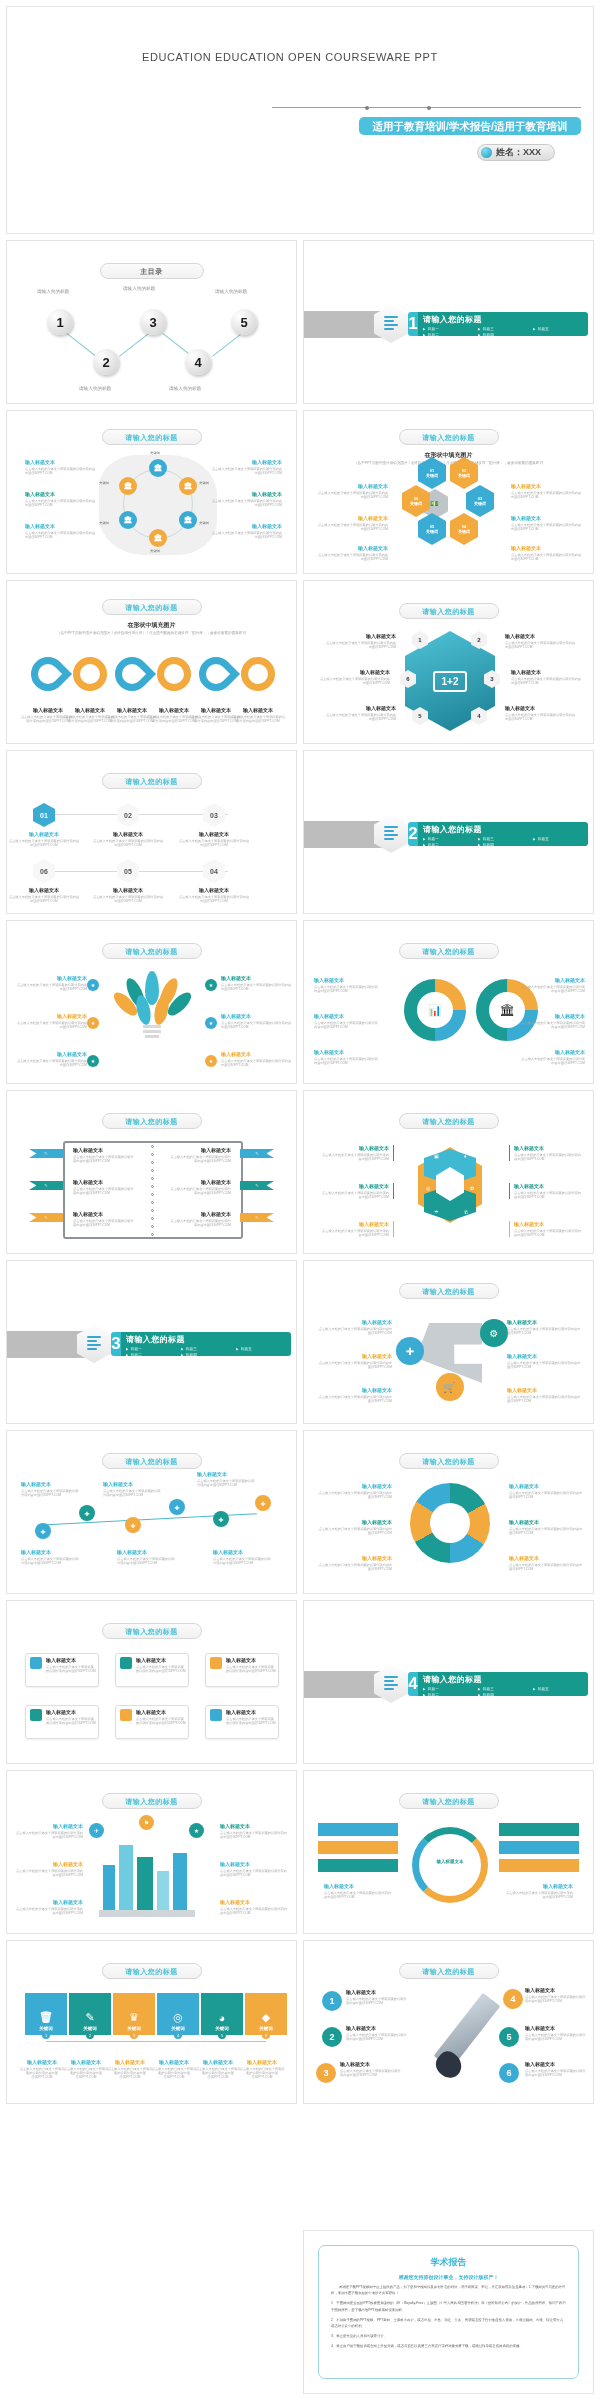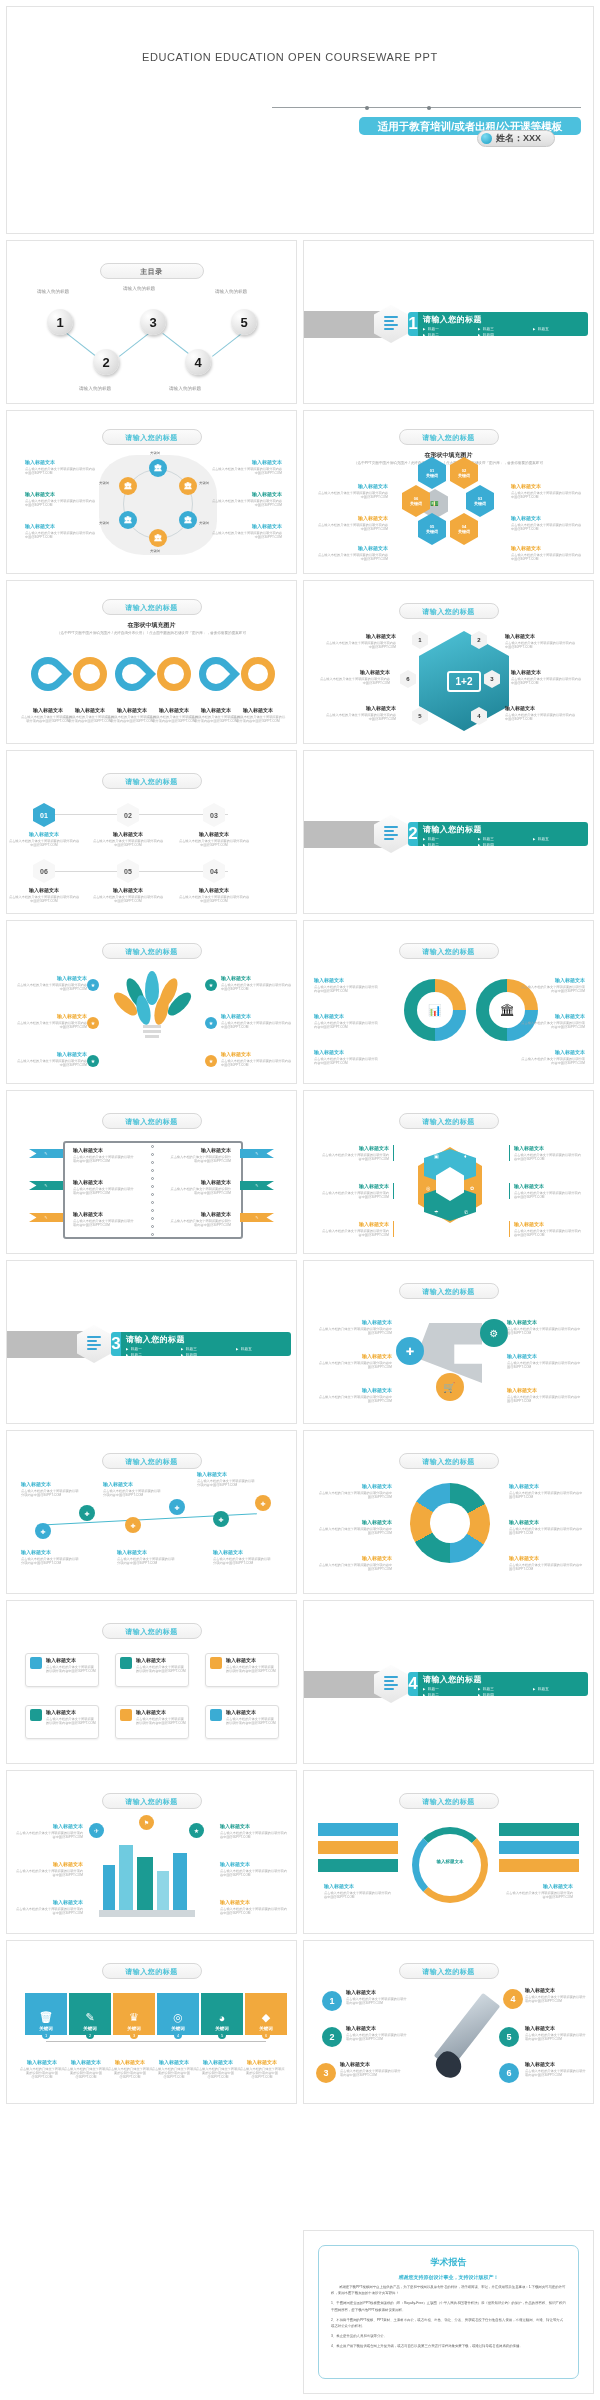--- a/index.html
+++ b/index.html
@@ -172,22 +172,22 @@
   .kw-num{position:absolute;width:8px;height:8px;border-radius:50%;color:#fff;font-size:4px;display:flex;align-items:center;justify-content:center;}
 </style>
 </head>
 <body>
 
 <div class="page">
 
   <div class="slide wide cover" style="top:6px;height:228px;">
     <div class="cover-eyebrow" style="left:135px;top:44px;font-size:11px;">EDUCATION EDUCATION OPEN COURSEWARE PPT</div>
     <div class="cover-rule" style="left:265px;right:12px;top:100px;"></div>
-    <div class="cover-pill" style="right:12px;top:110px;width:222px;height:18px;line-height:18px;font-size:10.5px;">适用于教育培训/或者出租/公开课等模板</div>
-    <div class="cover-name" style="right:38px;top:123px;height:17px;padding-right:13px;font-size:9px;">
+    <div class="cover-pill" style="right:12px;top:110px;width:222px;height:18px;line-height:18px;font-size:10.5px;">适用于教育培训/学术报告/适用于教育培训</div>
+    <div class="cover-name" style="right:38px;top:137px;height:17px;padding-right:13px;font-size:9px;">
       <span class="dot"></span>
       <span>姓名：XXX</span>
     </div>
   </div>
 
   <div class="slide half-l" style="top:240px;height:164px;">
     <div class="tpill" style="top:22px;width:104px;color:#6b6b6b;">主目录</div>
     <div class="toc-lbl" style="left:30px;top:48px;">请输入您的标题</div>
     <div class="toc-lbl" style="left:116px;top:45px;">请输入您的标题</div>
     <div class="toc-lbl" style="left:208px;top:48px;">请输入您的标题</div>
@@ -354,21 +354,21 @@
       <div class="p">点击输入本栏的具体文字简明扼要的说明分项内容中国@30PPT.COM</div>
     </div>
     <div class="tb center" style="left:223px;top:126px;width:56px;">
       <div class="h dark">输入标题文本</div>
       <div class="p">点击输入本栏的具体文字简明扼要的说明分项内容中国@30PPT.COM</div>
     </div>
   </div>
 
   <div class="slide half-r" style="top:580px;height:164px;">
     <div class="tpill" style="top:22px;">请输入您的标题</div>
-    <div class="hexs" style="left:115px;top:50px;width:90px;height:100px;background:linear-gradient(160deg,#4fc3d8,#1b7f92);font-size:12px;align-items:center;">
+    <div class="hexs" style="left:101px;top:50px;width:90px;height:100px;background:linear-gradient(160deg,#4fc3d8,#1b7f92);font-size:12px;align-items:center;">
       <span style="border:2px solid #fff;border-radius:3px;padding:3px 7px;font-size:10px;">1+2</span>
     </div>
     <div class="hexs" style="left:108px;top:50px;width:16px;height:18px;background:#f2f2f2;color:#333;font-size:6px;">1</div>
     <div class="hexs" style="left:167px;top:50px;width:16px;height:18px;background:#f2f2f2;color:#333;font-size:6px;">2</div>
     <div class="hexs" style="left:180px;top:89px;width:16px;height:18px;background:#f2f2f2;color:#333;font-size:6px;">3</div>
     <div class="hexs" style="left:167px;top:126px;width:16px;height:18px;background:#f2f2f2;color:#333;font-size:6px;">4</div>
     <div class="hexs" style="left:108px;top:126px;width:16px;height:18px;background:#f2f2f2;color:#333;font-size:6px;">5</div>
     <div class="hexs" style="left:96px;top:89px;width:16px;height:18px;background:#f2f2f2;color:#333;font-size:6px;">6</div>
     <div class="tb right" style="left:20px;top:52px;">
       <div class="h dark">输入标题文本</div>

